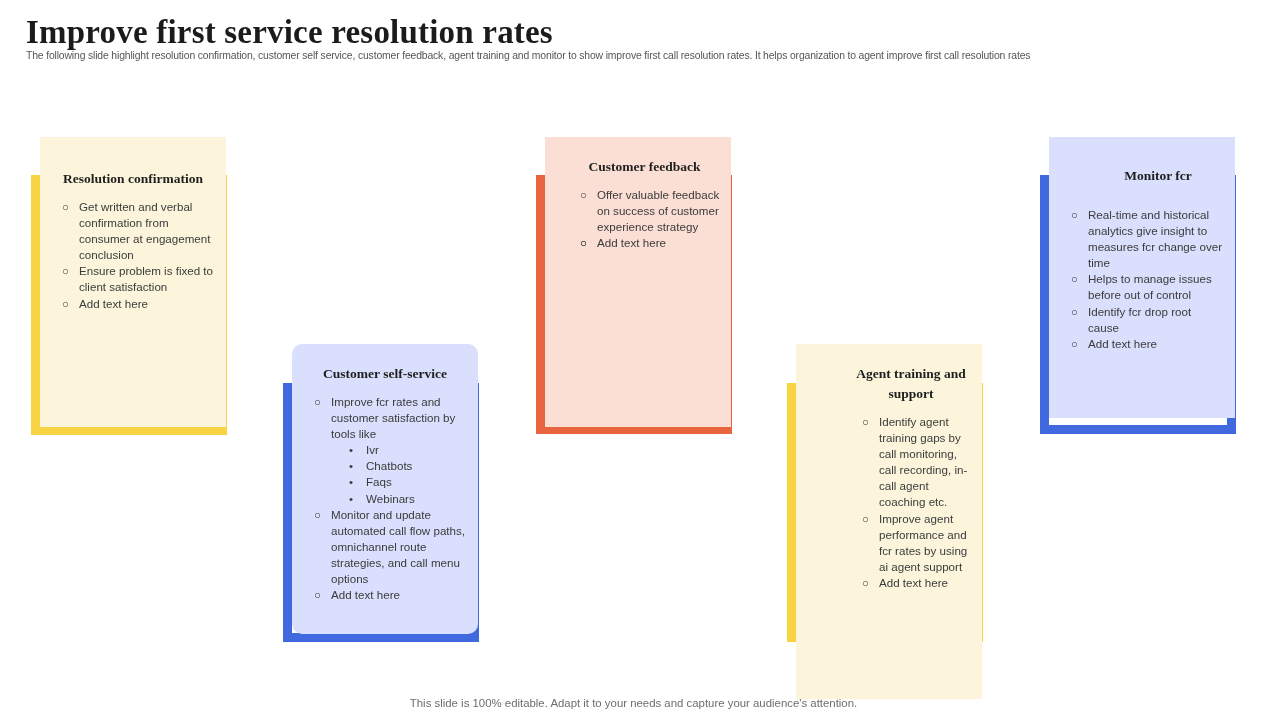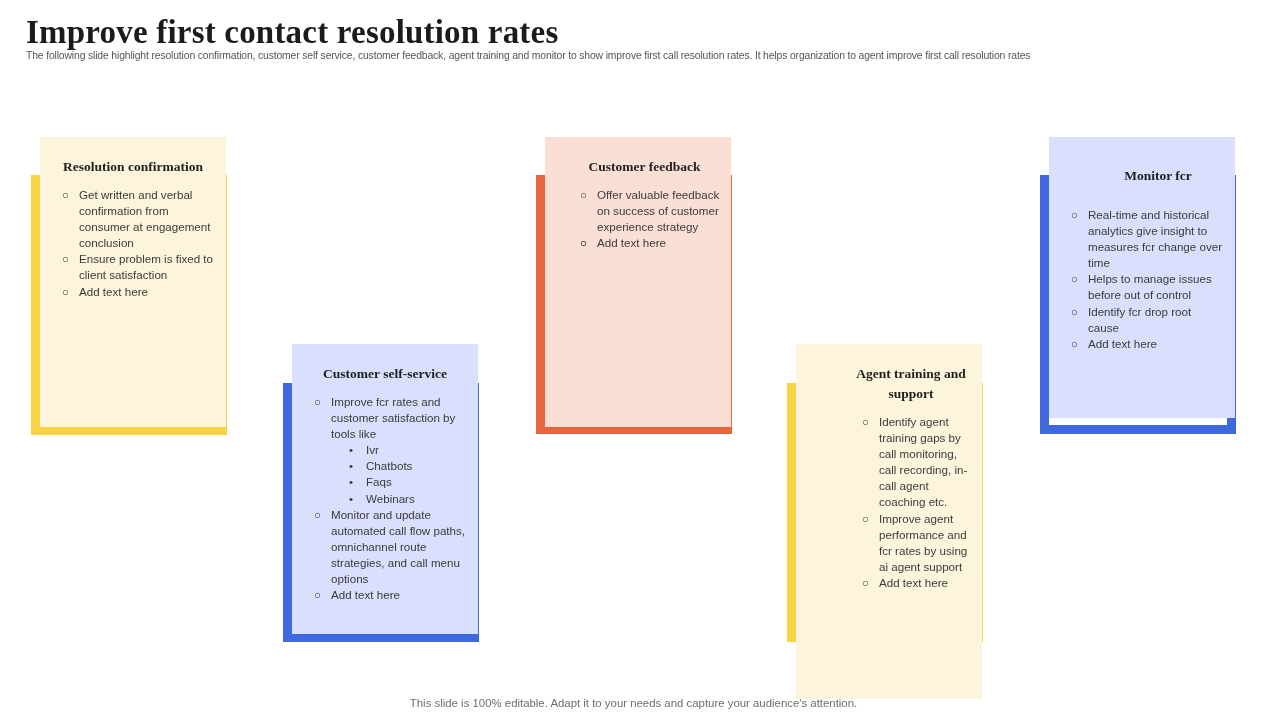--- a/index.html
+++ b/index.html
@@ -120,38 +120,38 @@
     top: 697px;
     width: 1267px;
     text-align: center;
     font-size: 11.4px;
     color: #6d6d6d;
   }
 </style>
 </head>
 <body>
 
-<div id="slide-title">Improve first contact resolution rates</div>
+<div id="slide-title">Improve first service resolution rates</div>
 <div id="slide-subtitle">The following slide highlight resolution confirmation, customer self service, customer feedback, agent training and monitor to show improve first call resolution rates. It helps organization to agent improve first call resolution rates</div>
 
 <div id="cards-layer">
     <div class="card-unit" style="left: 31px; top: 137px; height: 298px;">
       <div class="accent-frame" style="top: 38px; height: 260px; border-color: rgb(248, 212, 68);"></div>
       <div class="card-body" style="height: 290px; background: rgb(252, 245, 220);">
-        <div class="card-title" style="margin-top: 20px;">Resolution confirmation</div>
+        <div class="card-title" style="margin-top: 32px;">Resolution confirmation</div>
         <ul class="card-list" style="margin-top: 10px;">
           <li><span class="bullet-mark">○</span><span>Get written and verbal confirmation from consumer at engagement conclusion</span></li>
           <li><span class="bullet-mark">○</span><span>Ensure problem is fixed to client satisfaction</span></li>
           <li><span class="bullet-mark">○</span><span>Add text here</span></li>
         </ul>
       </div>
     </div>
     <div class="card-unit" style="left: 283px; top: 344px; height: 298px;">
       <div class="accent-frame" style="top: 39px; height: 259px; border-color: rgb(64, 105, 224);"></div>
-      <div class="card-body" style="height: 290px; background: rgb(217, 223, 253);">
+      <div class="card-body" style="height: 290px; background: rgb(217, 223, 253); border-radius: 10px;">
         <div class="card-title" style="margin-top: 20px;">Customer self-service</div>
         <ul class="card-list" style="margin-top: 10px;">
           <li><span class="bullet-mark">○</span><span>Improve  fcr rates and customer satisfaction by tools like</span><ul class="sub-list">
               <li><span class="sub-bullet-mark">•</span><span>Ivr</span></li>
               <li><span class="sub-bullet-mark">•</span><span>Chatbots</span></li>
               <li><span class="sub-bullet-mark">•</span><span>Faqs</span></li>
               <li><span class="sub-bullet-mark">•</span><span>Webinars</span></li>
             </ul></li>
           <li><span class="bullet-mark">○</span><span>Monitor and update automated call flow paths, omnichannel route strategies, and call menu options</span></li>
           <li><span class="bullet-mark">○</span><span>Add text here</span></li>

